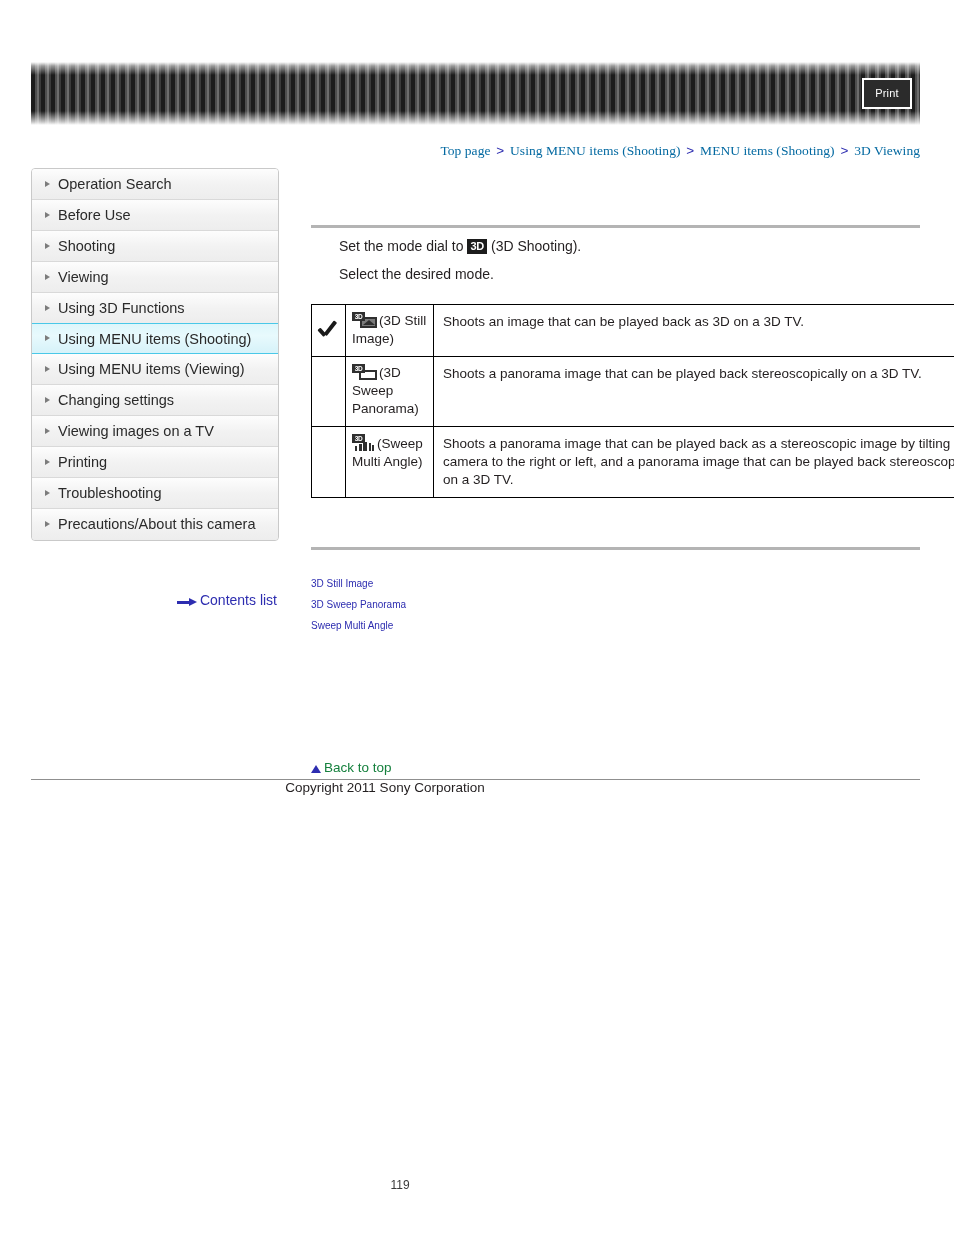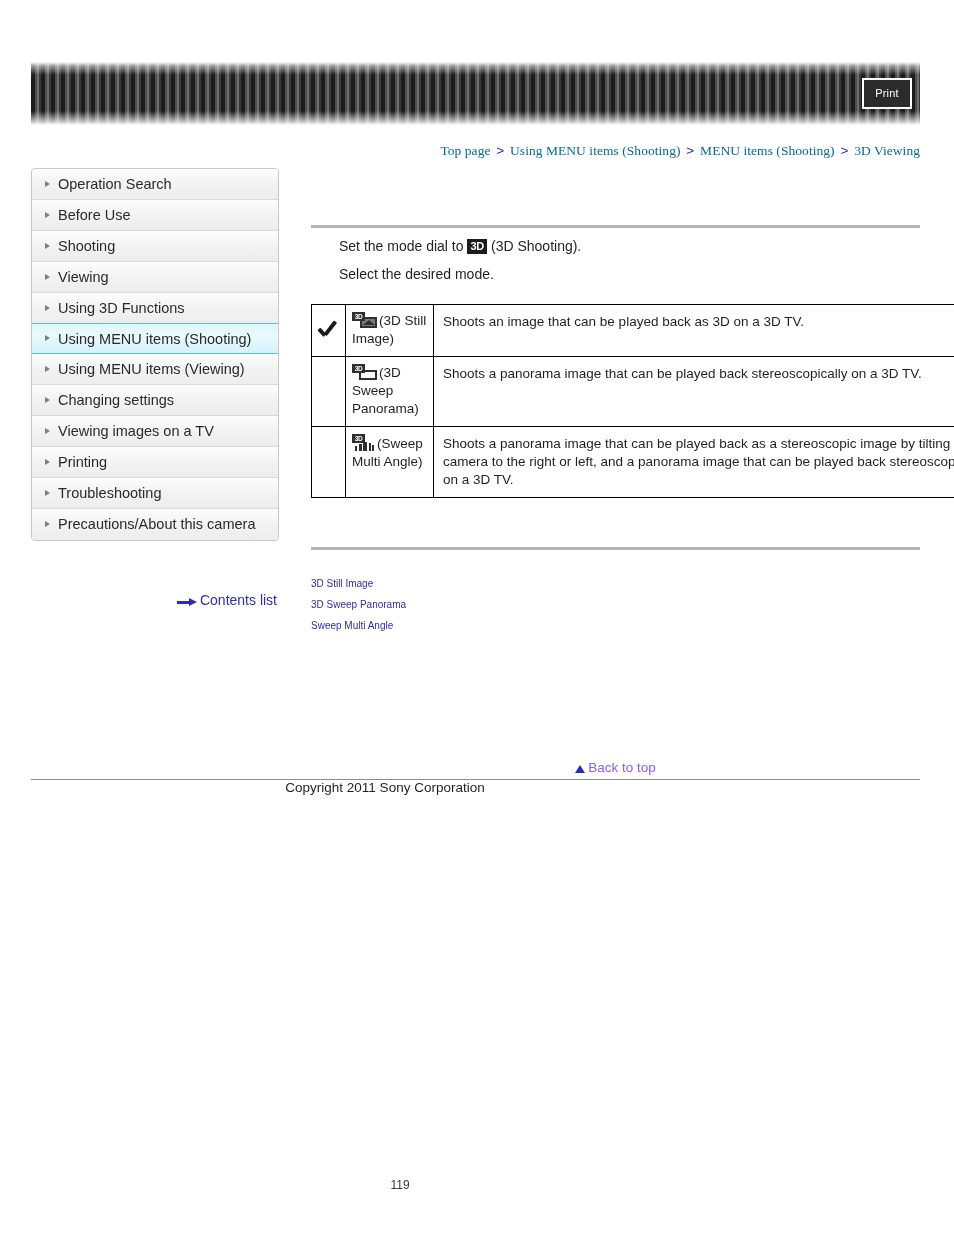--- a/index.html
+++ b/index.html
@@ -316,23 +316,23 @@
     font-size: 10px;
     line-height: 21px;
   }
   #bottom-links a { display: block; color: #2d2db0; text-decoration: none; cursor: pointer; }
 
   #back-to-top {
     position: absolute;
     left: 311px;
     top: 760px;
     width: 609px;
-    text-align: center;
+    text-align: left;
     font-size: 13.5px;
-    color: #8b5cf6;
+    color: #15803d;
     cursor: pointer;
     white-space: nowrap;
   }
   #back-to-top .uptri {
     display: inline-block;
     width: 0; height: 0;
     border-bottom: 8px solid #2d2db0;
     border-left: 5.5px solid transparent;
     border-right: 5.5px solid transparent;
     vertical-align: -1px;

